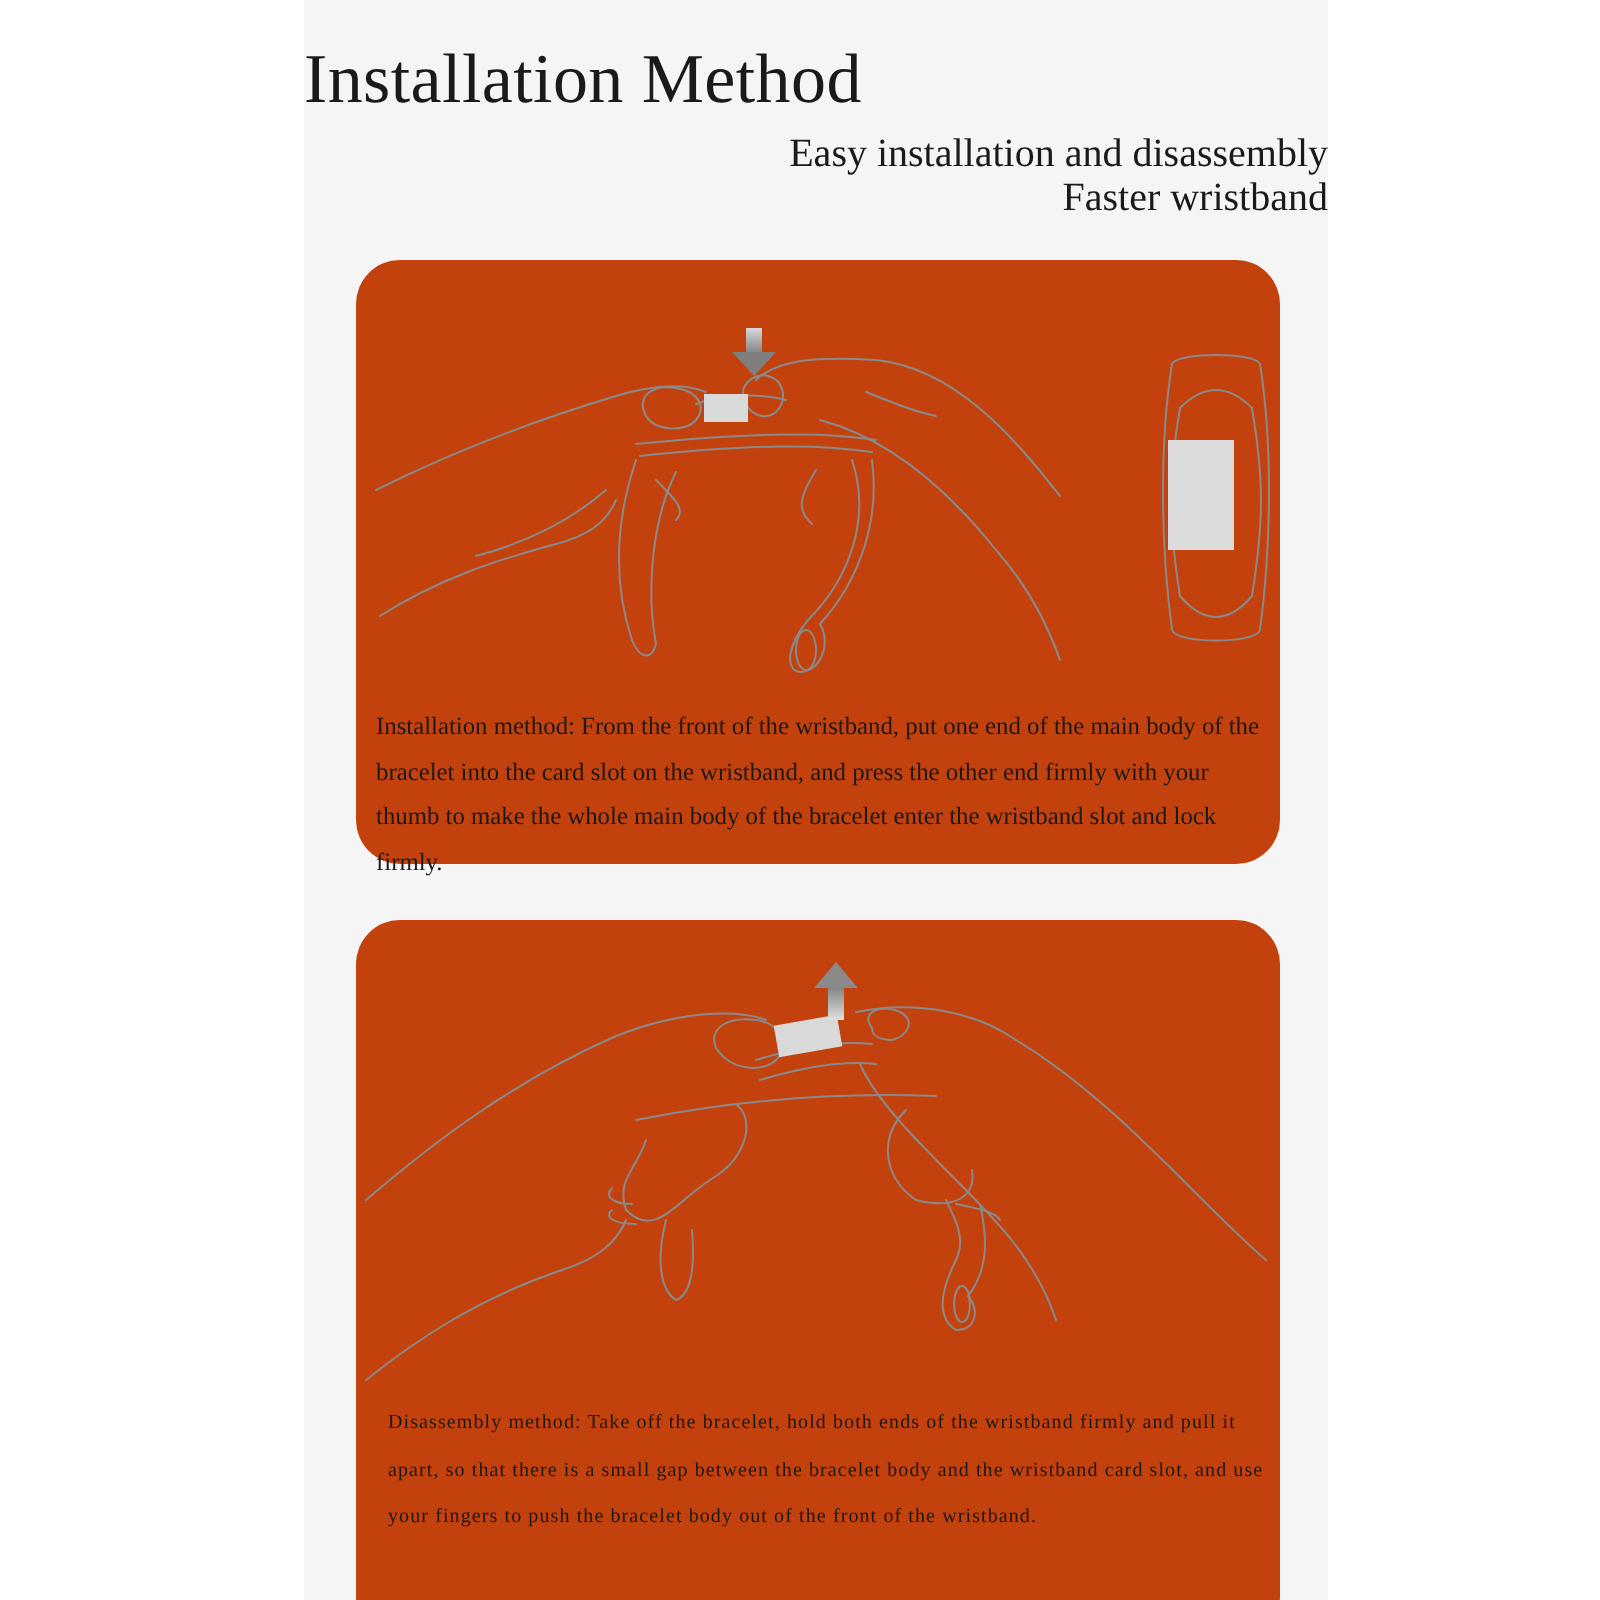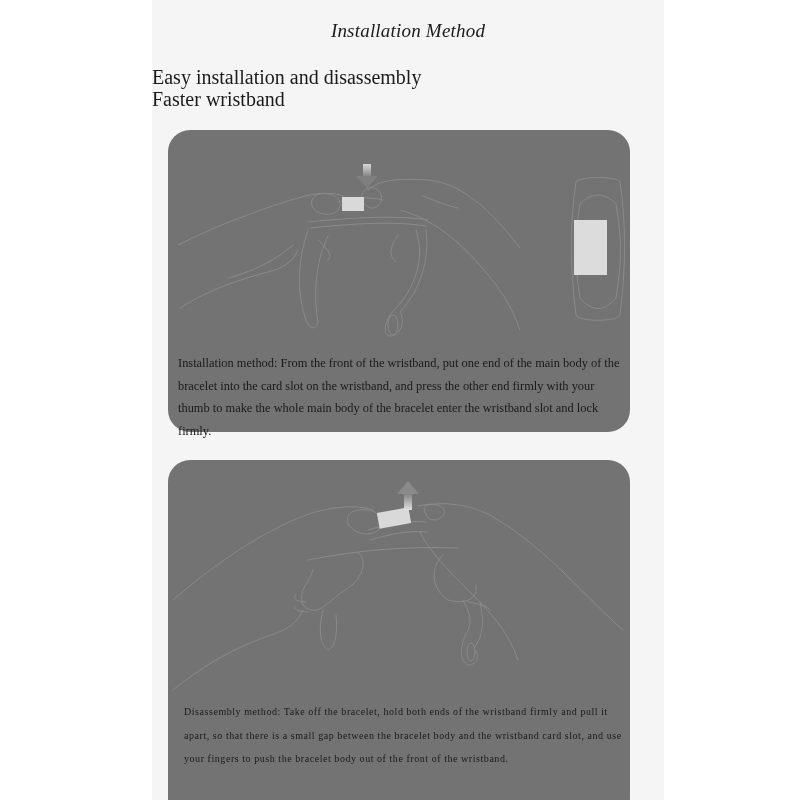--- a/index.html
+++ b/index.html
@@ -9,29 +9,29 @@
     font-family: "Liberation Serif", "DejaVu Serif", serif;
     color: #1a1a1a;
     position: relative;
   }
   .panel {
     position: absolute; left: 152px; top: 0; width: 512px; height: 800px;
     background: #f5f5f5;
   }
   .title {
     position: absolute; left: 152px; width: 512px; top: 20px;
-    text-align: center; font-size: 19px; letter-spacing: 0.2px; font-style: italic;
+    text-align: left; font-size: 35px; letter-spacing: 0.2px;
   }
   .subtitle {
     position: absolute; left: 152px; width: 512px; top: 66px;
-    text-align: left; font-size: 20px; line-height: 22px;
+    text-align: right; font-size: 20px; line-height: 22px;
   }
   .card {
-    position: absolute; left: 168px; width: 462px;
-    background: #737373; border-radius: 22px;
+    position: absolute; left: 178px; width: 462px;
+    background: #c2410c; border-radius: 22px;
   }
   .card1 { top: 130px; height: 302px; }
   .card2 { top: 460px; height: 360px; }
   .illus { position: absolute; left: 0; top: 0; }
   .caption {
     position: absolute; font-size: 12.4px; line-height: 22.5px; color: #1a1a1a;
   }
   .caption1 { left: 10px; top: 222px; width: 450px; }
   .caption2 { left: 16px; top: 240px; width: 440px; letter-spacing: 0.55px; font-size: 10px; line-height: 23.5px; }
   svg path, svg ellipse, svg rect.o { fill: none; stroke: #8a8a8a; stroke-width: 1; stroke-linecap: round; stroke-linejoin: round; }

